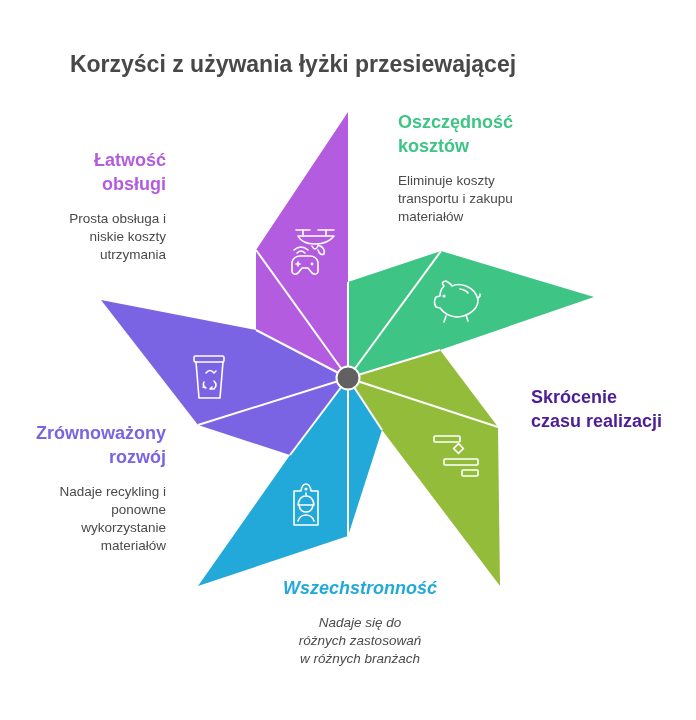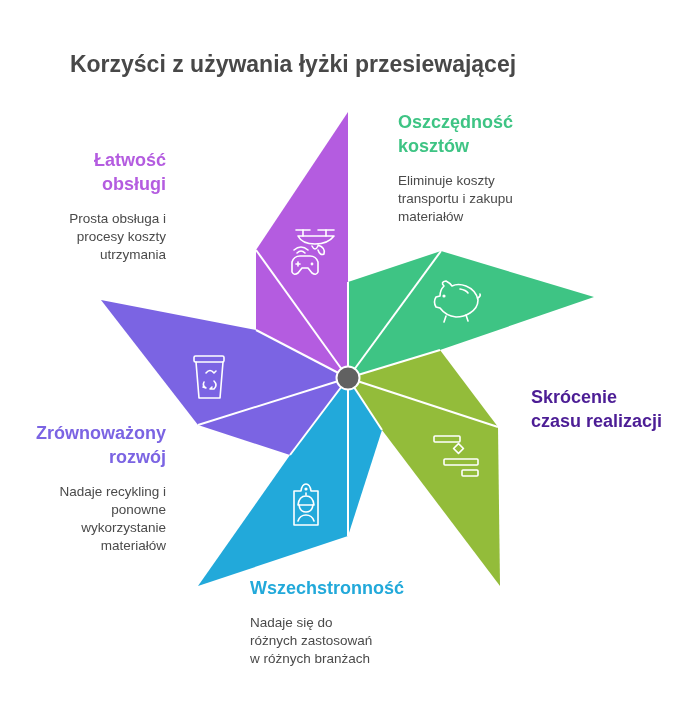--- a/index.html
+++ b/index.html
@@ -5,21 +5,21 @@
   html, body { margin: 0; padding: 0; background: #ffffff; }
   body { width: 696px; height: 720px; position: relative; overflow: hidden;
          font-family: "Liberation Sans", "DejaVu Sans", sans-serif; }
   .title { position: absolute; left: 0; top: 51px; width: 586px; text-align: center;
            font-size: 23px; font-weight: bold; color: #484848; }
   svg.diagram { position: absolute; left: 0; top: 0; }
   .block { position: absolute; }
   .head { font-weight: bold; font-size: 18px; line-height: 24px; }
   .desc { font-size: 13.5px; line-height: 18px; color: #4a4a4a; margin-top: 14px; }
   .left { text-align: right; }
-  .center { text-align: left; }
+  .center { text-align: center; font-style: italic; }
 </style>
 </head>
 <body>
 
 <div class="title">Korzyści z używania łyżki przesiewającej</div>
 
 <svg class="diagram" width="696" height="720" viewBox="0 0 696 720">
 
   <g>
     <polygon points="348,378 348,112 256,250 256,330" fill="#B45CE0"></polygon>
@@ -104,21 +104,21 @@
   </g>
 </svg>
 
 <div class="block left" style="left:60px; top:148px; width:106px;">
   <div class="head" style="color:#B45CE0;">
     <div>Łatwość</div>
     <div>obsługi</div>
   </div>
   <div class="desc">
     <div>Prosta obsługa i</div>
-    <div>procesy koszty</div>
+    <div>niskie koszty</div>
     <div>utrzymania</div>
   </div>
 </div>
 
 <div class="block" style="left:398px; top:110px; width:200px;">
   <div class="head" style="color:#3EC484;">
     <div>Oszczędność</div>
     <div>kosztów</div>
   </div>
   <div class="desc">

